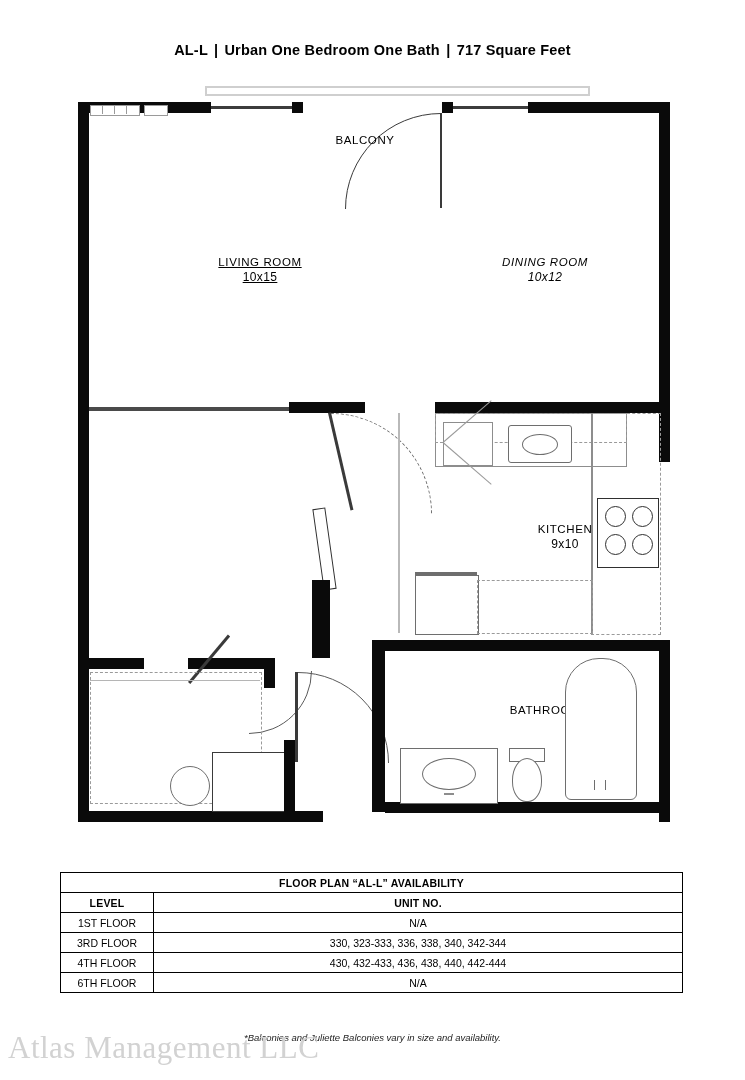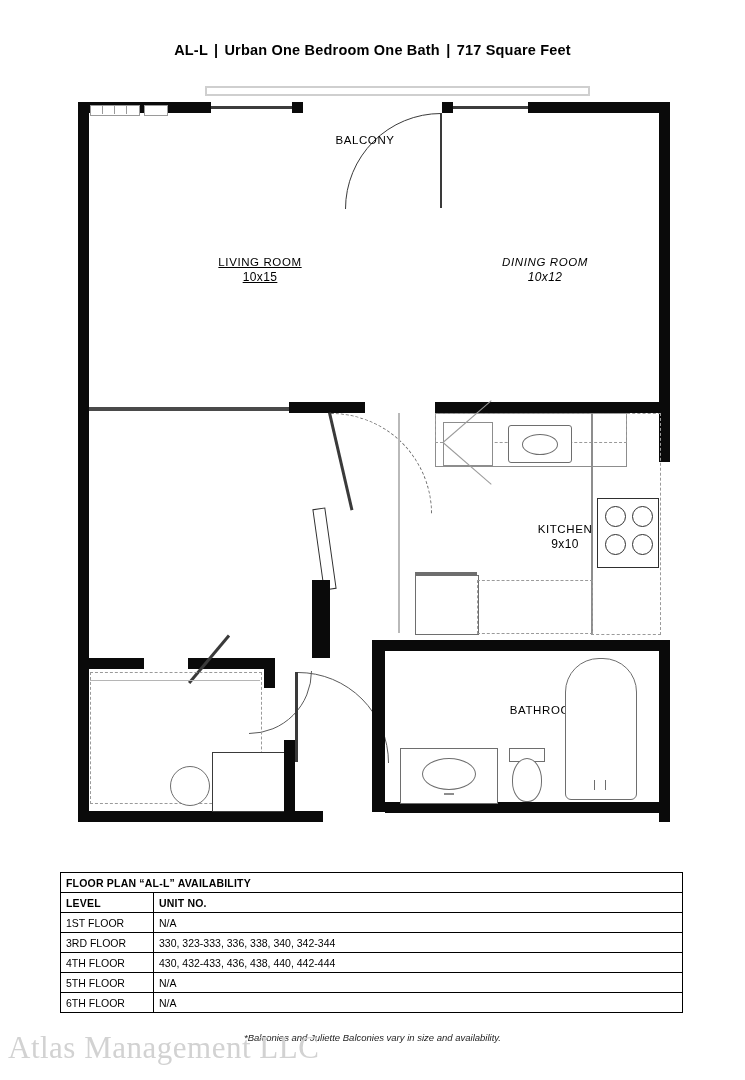--- a/index.html
+++ b/index.html
@@ -100,20 +100,21 @@
   }
 
   
   .avail {
     position: absolute;
     left: 60px;
     top: 872px;
     width: 623px;
     border-collapse: collapse;
     font-size: 10.5px;
+    text-align: center;
   }
   .avail td {
     border: 1px solid #000000;
     padding: 2px 5px;
     height: 15px;
     vertical-align: middle;
   }
   .avail .hdr {
     font-weight: bold;
     font-size: 10.5px;
@@ -296,24 +297,20 @@
   </tr>
   <tr>
     <td class="col-level">3RD FLOOR</td>
     <td>330, 323-333, 336, 338, 340, 342-344</td>
   </tr>
   <tr>
     <td class="col-level">4TH FLOOR</td>
     <td>430, 432-433, 436, 438, 440, 442-444</td>
   </tr>
   <tr>
-    <td class="col-level">5TH FLOOR</td>
-    <td>N/A</td>
-  </tr>
-  <tr>
     <td class="col-level">6TH FLOOR</td>
     <td>N/A</td>
   </tr>
 </tbody>
   </table>
 
 <div class="footnote">*Balconies and Juliette Balconies vary in size and availability.</div>
 <div class="watermark">Atlas Management LLC</div>
 
 </body></html>

